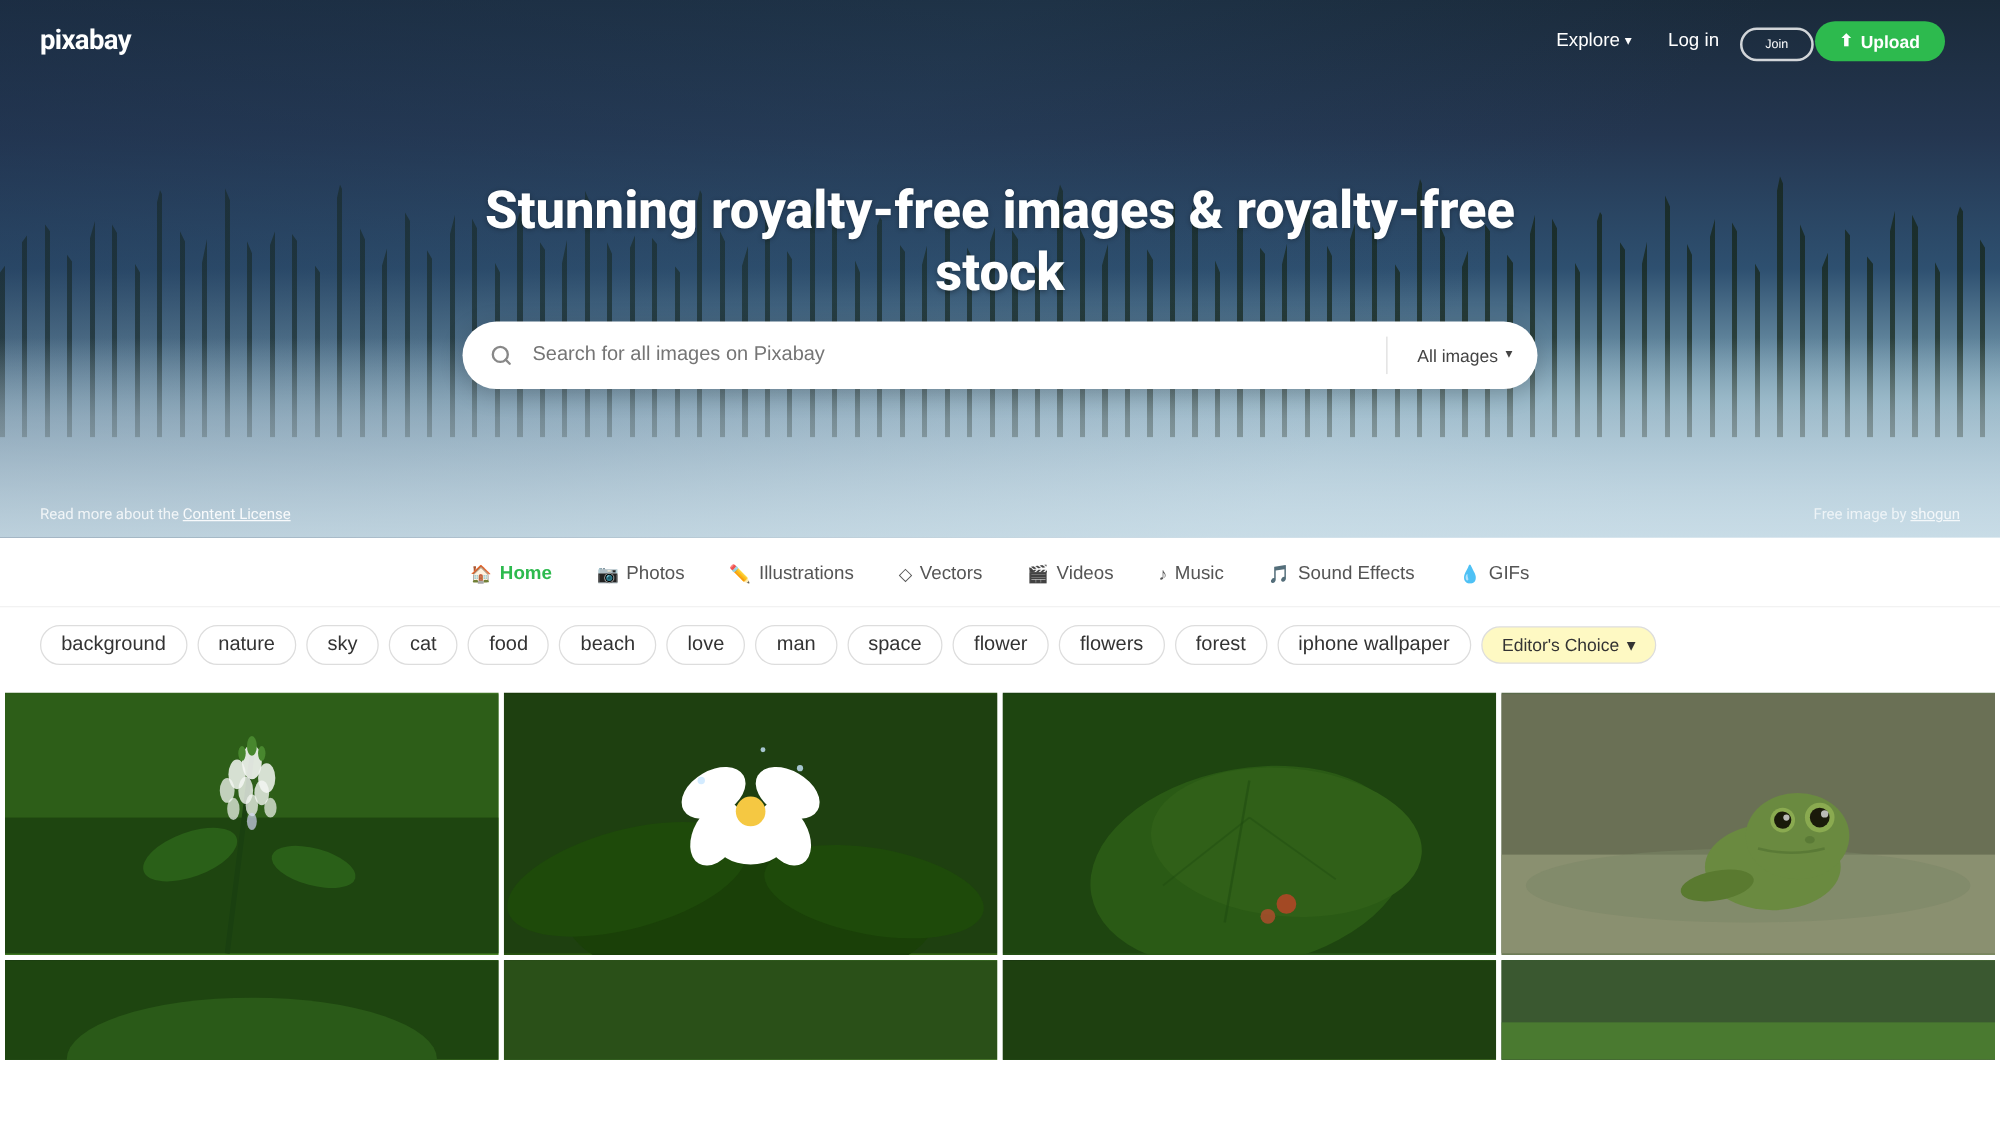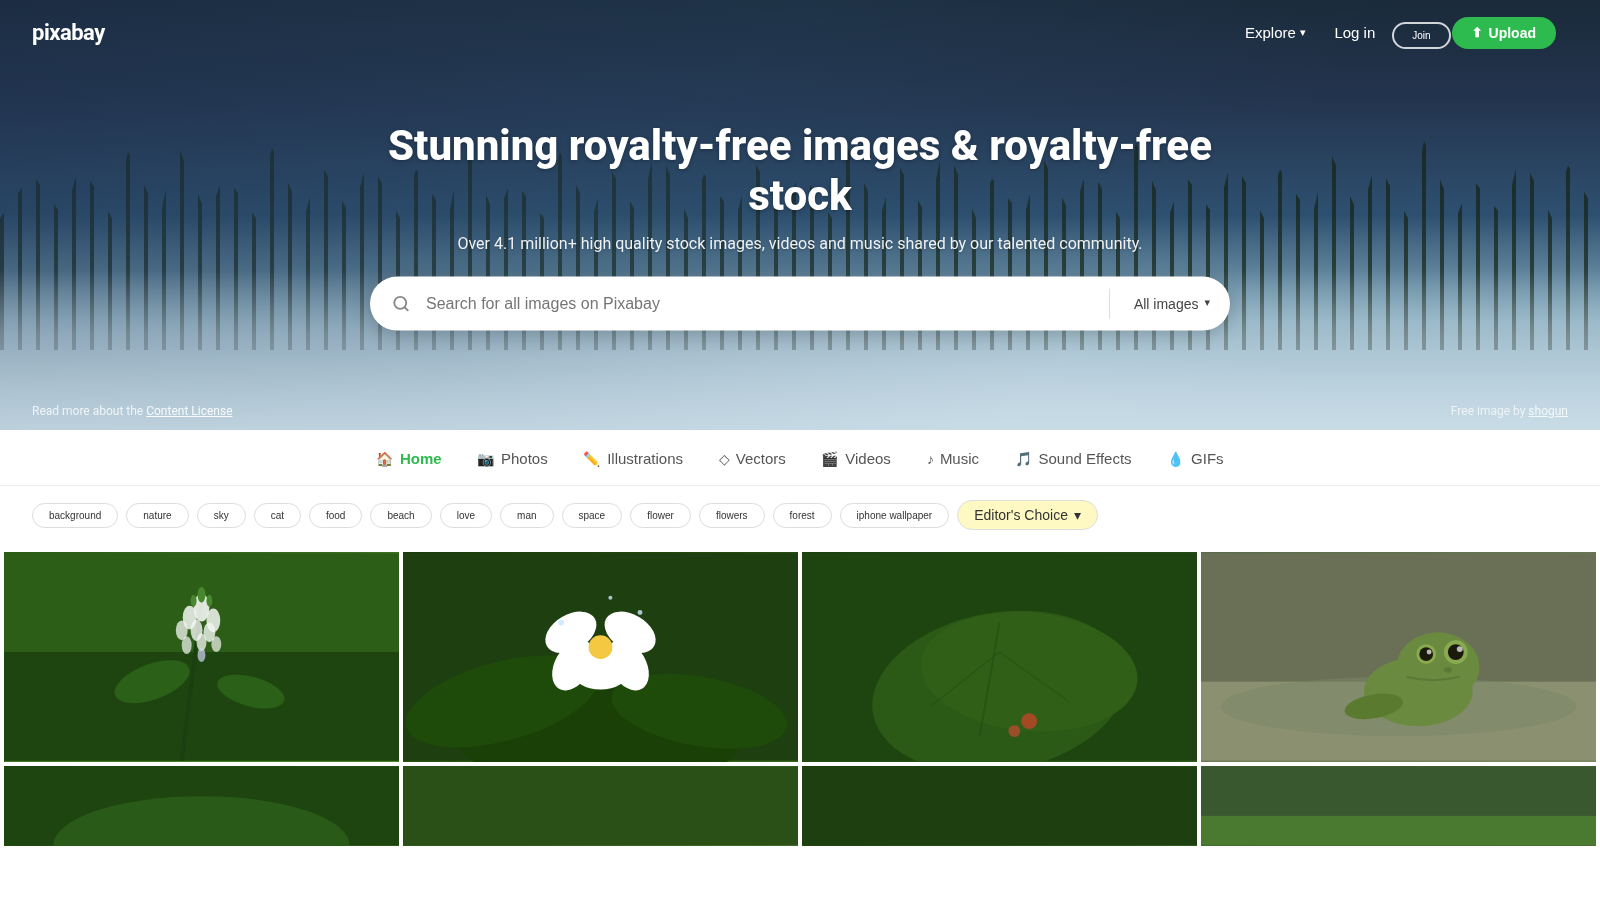--- a/index.html
+++ b/index.html
@@ -237,21 +237,21 @@
       align-items: center;
       flex-wrap: wrap;
       gap: 8px;
       padding: 14px 32px 10px;
       background: #fff;
     }
     .tag-pill {
       border: 1px solid #ddd;
       border-radius: 20px;
       padding: 6px 16px;
-      font-size: 10px;
+      font-size: 16px;
       color: #333;
       cursor: pointer;
       background: #fff;
     }
     .editors-choice-btn {
       display: flex;
       align-items: center;
       gap: 6px;
       border: 1px solid #ddd;
       border-radius: 20px;
@@ -309,21 +309,20 @@
       <button class="nav-join">Join</button>
       <button class="nav-upload">
         <span class="upload-icon">⬆</span>
         <span>Upload</span>
       </button>
     </div>
   </nav>
 
   <div class="hero-content">
     <h1 class="hero-title">Stunning royalty-free images &amp; royalty-free stock</h1>
-    <p class="hero-subtitle">Over 4.1 million+ high quality stock images, videos and music shared by our talented community.</p>
     <div class="search-bar">
       <div class="search-icon-wrap">
         <svg width="18" height="18" viewBox="0 0 24 24" fill="none" stroke="#888" stroke-width="2.5" stroke-linecap="round" stroke-linejoin="round">
           <circle cx="11" cy="11" r="8"></circle>
             <line x1="21" y1="21" x2="16.65" y2="16.65"></line>
         </svg>
       </div>
       <input class="search-input" type="text" placeholder="Search for all images on Pixabay" style="">
       <div class="search-divider"></div>
       <button class="search-type-btn">

